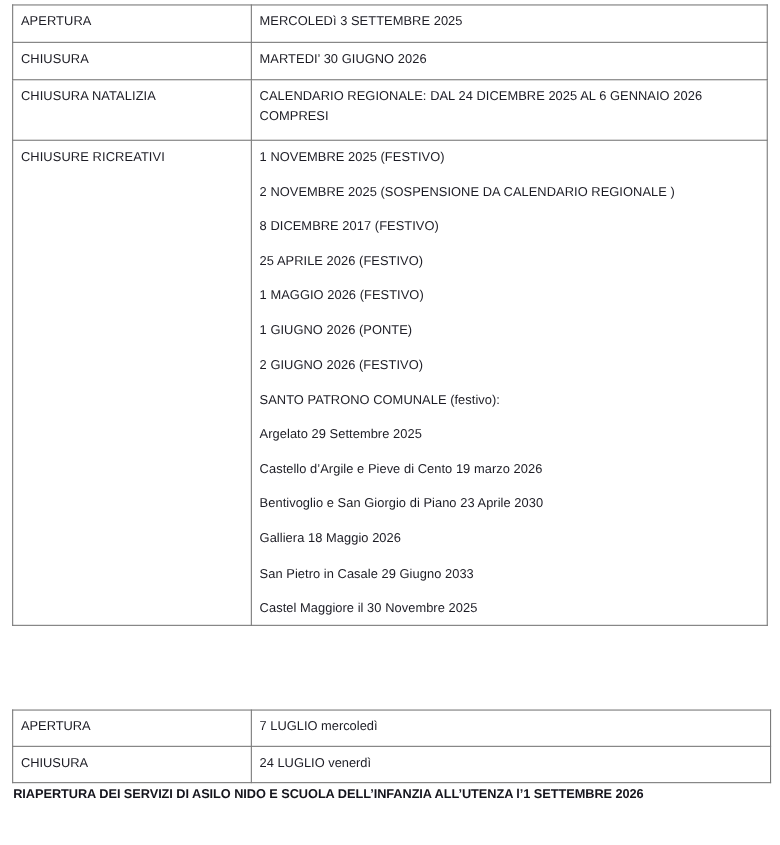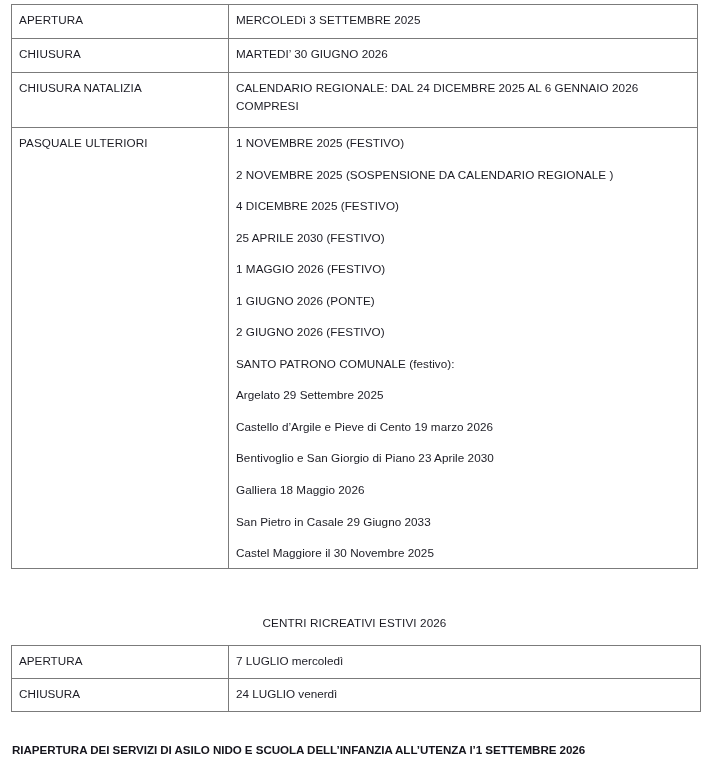--- a/index.html
+++ b/index.html
@@ -89,21 +89,21 @@
     width: 689px;
   }
   #summer-table col.c-label2 { width: 217px; }
   #summer-table col.c-value2 { width: 472px; }
   #summer-table td { height: 20px; }
 
   
   #footer-note {
     position: absolute;
     left: 12px;
-    top: 742px;
+    top: 714px;
     width: 690px;
     font-size: 11.6px;
     font-weight: bold;
     letter-spacing: -0.05px;
     color: #14141c;
     line-height: 1.3;
   }
 </style>
 </head>
 <body>
@@ -139,45 +139,44 @@
         <td class="label-cell">CHIUSURA NATALIZIA</td>
         <td class="value-cell">
           <div class="value-lines">
             <p>CALENDARIO REGIONALE: DAL  24 DICEMBRE 2025  AL 6 GENNAIO 2026 COMPRESI</p>
           </div>
         </td>
       </tr>
 
 
       <tr class="r-ulteriori">
-        <td class="label-cell">PASQUALE ULTERIORI</td>
+        <td class="label-cell">CHIUSURE RICREATIVI</td>
         <td class="value-cell">
           <div class="value-lines">
             <p>1 NOVEMBRE  2025 (FESTIVO)</p>
             <p>2 NOVEMBRE  2025 (SOSPENSIONE  DA CALENDARIO REGIONALE )</p>
-            <p>4 DICEMBRE 2025 (FESTIVO)</p>
-            <p>25 APRILE 2030 (FESTIVO)</p>
+            <p>8 DICEMBRE 2017 (FESTIVO)</p>
+            <p>25 APRILE 2026 (FESTIVO)</p>
             <p>1 MAGGIO 2026 (FESTIVO)</p>
             <p>1 GIUGNO 2026 (PONTE)</p>
             <p>2 GIUGNO 2026 (FESTIVO)</p>
             <p>SANTO PATRONO COMUNALE  (festivo):</p>
             <p>Argelato  29 Settembre 2025</p>
             <p>Castello d’Argile e Pieve di Cento 19 marzo 2026</p>
             <p>Bentivoglio e San Giorgio di Piano 23 Aprile 2030</p>
             <p>Galliera 18 Maggio 2026</p>
             <p>San Pietro in Casale 29 Giugno 2033</p>
             <p>Castel Maggiore il 30 Novembre 2025</p>
           </div>
         </td>
       </tr>
 
     </tbody>
   </table>
 
-  <div id="section-heading">CENTRI RICREATIVI ESTIVI 2026</div>
 
   <table class="doc-table" id="summer-table">
     <colgroup>
       <col class="c-label2">
       <col class="c-value2">
     </colgroup>
     <tbody>
       <tr>
         <td class="label-cell">APERTURA</td>
         <td class="value-cell">7 LUGLIO mercoledì</td>

